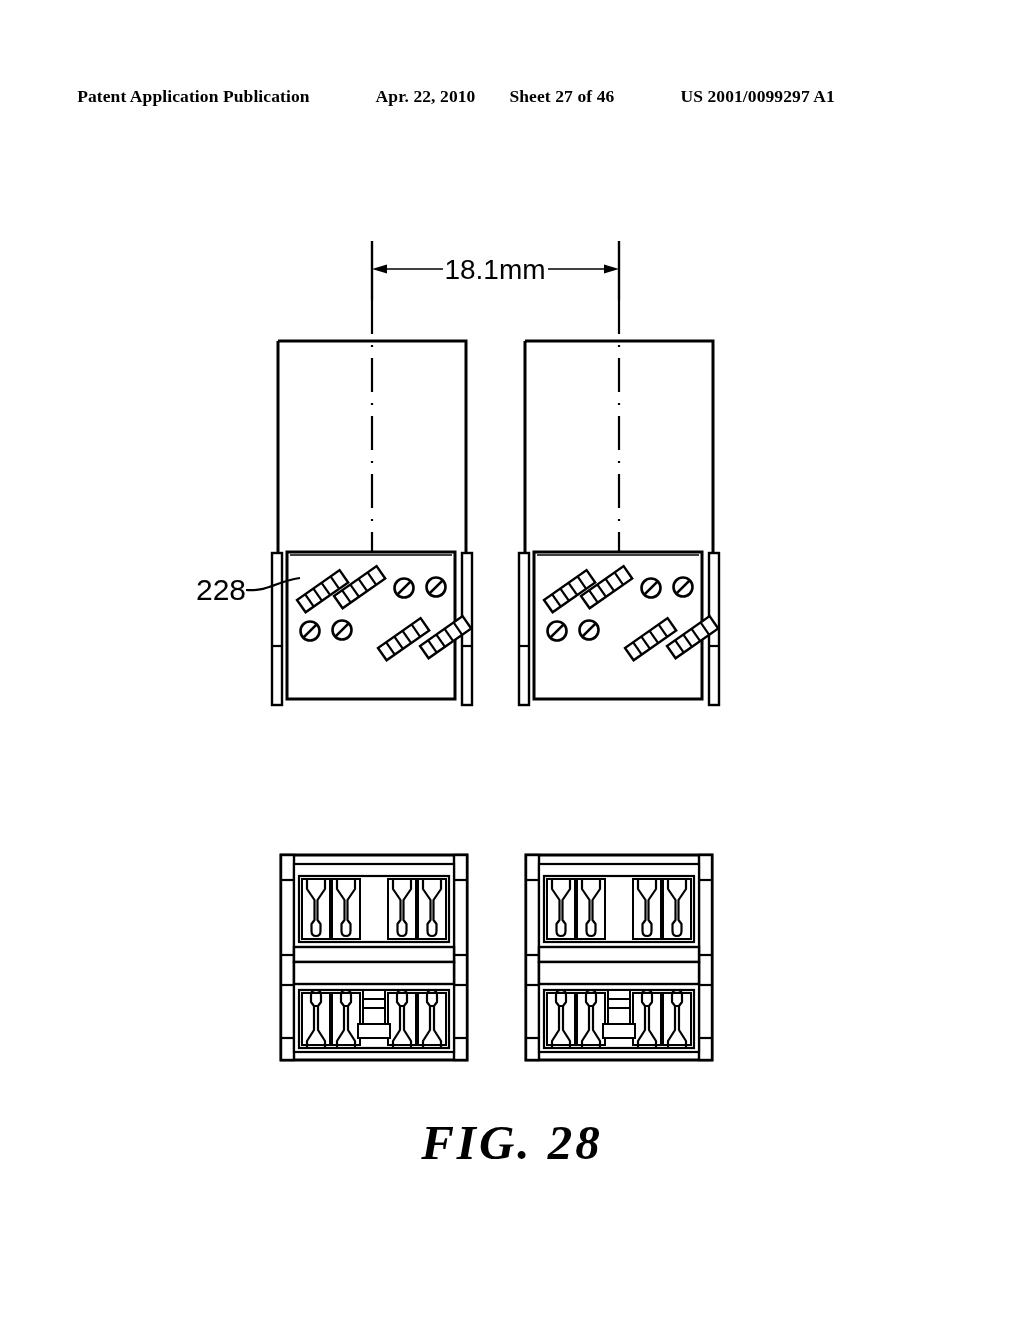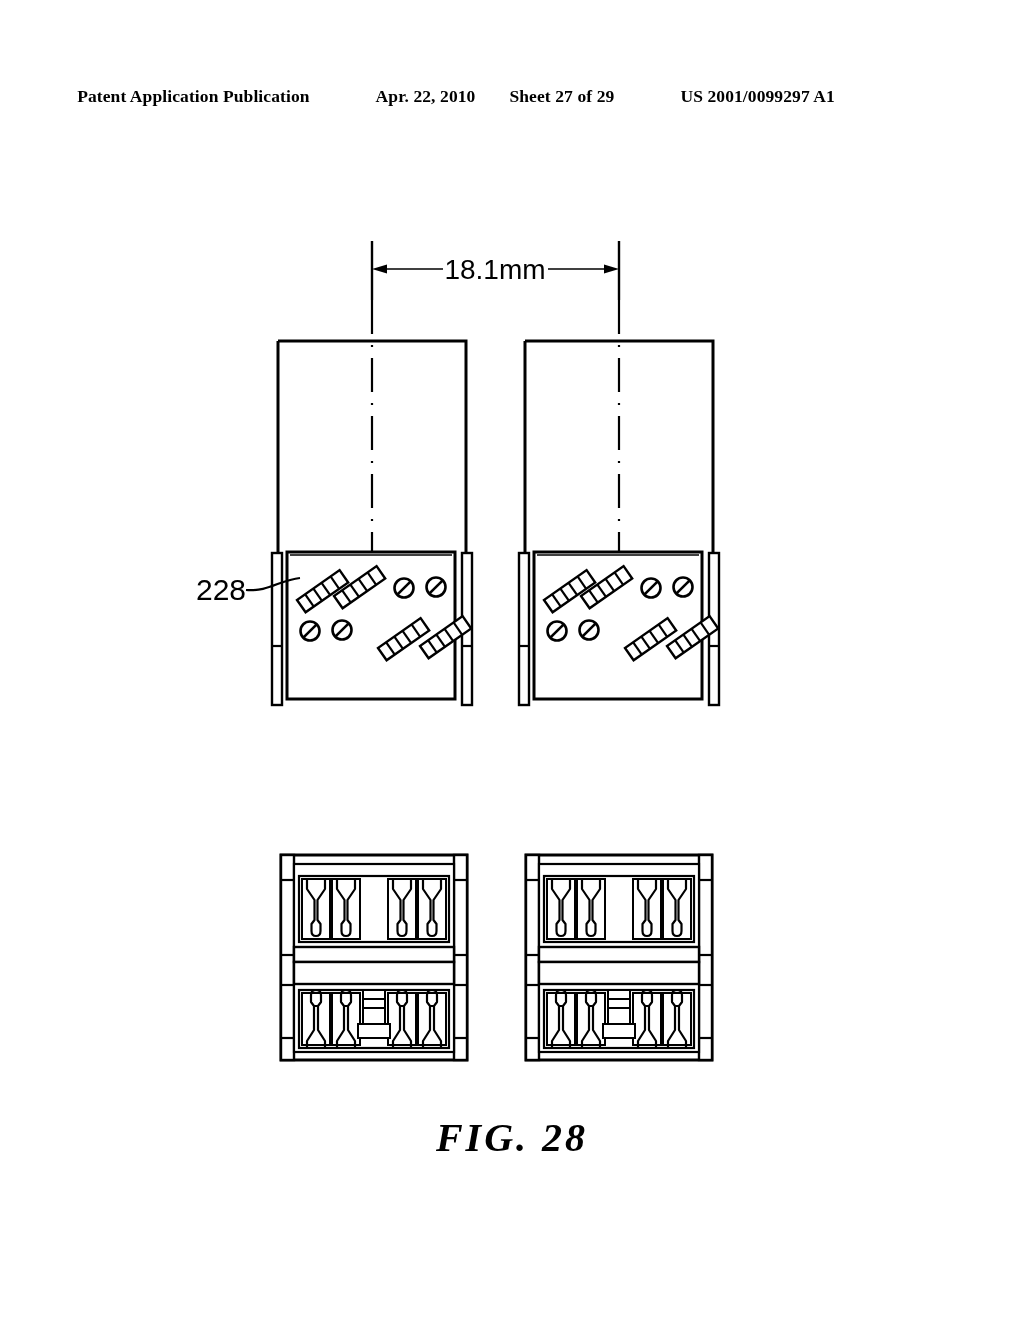--- a/index.html
+++ b/index.html
@@ -52,31 +52,31 @@
   
   #figure-caption {
     position: absolute;
     top: 1114px;
     left: 0;
     width: 1024px;
     text-align: center;
     font-family: "Liberation Serif", serif;
     font-style: italic;
     font-weight: bold;
-    font-size: 40px;
+    font-size: 49px;
     letter-spacing: 3px;
   }
 </style>
 </head>
 <body>
 
 <div id="page-header">
   <span class="hdr-pub">Patent Application Publication</span>
   <span class="hdr-date">Apr. 22, 2010</span>
-  <span class="hdr-sheet">Sheet 27 of 29</span>
+  <span class="hdr-sheet">Sheet 27 of 46</span>
   <span class="hdr-docnum">US 2001/0099297 A1</span>
 </div>
 
 <div id="figure-canvas">
 <svg width="1024" height="1320" viewBox="0 0 1024 1320" xmlns="http://www.w3.org/2000/svg">
   <defs>
 
     <g id="hatchbar">
       <rect x="0" y="0" width="52" height="15" fill="#ffffff" stroke="#000" stroke-width="2.4"></rect>
       <line x1="10" y1="0" x2="10" y2="15" stroke="#000" stroke-width="2.2"></line>

